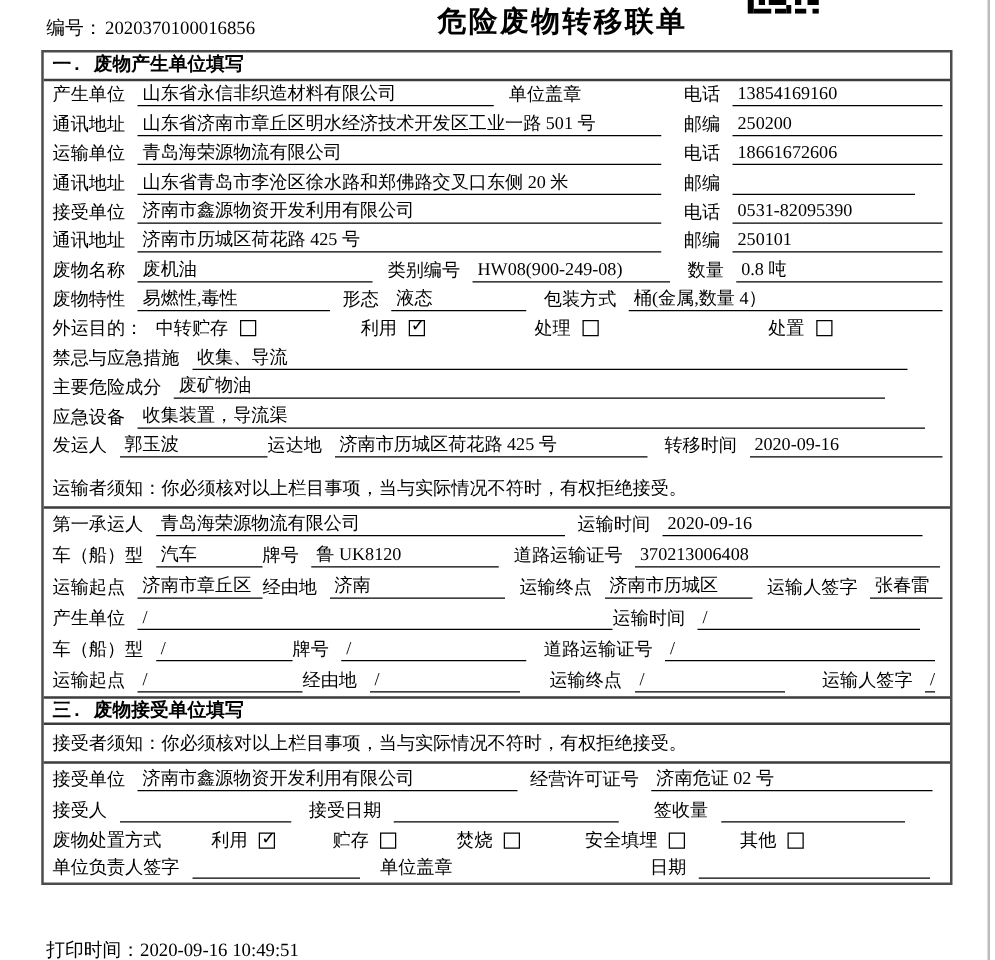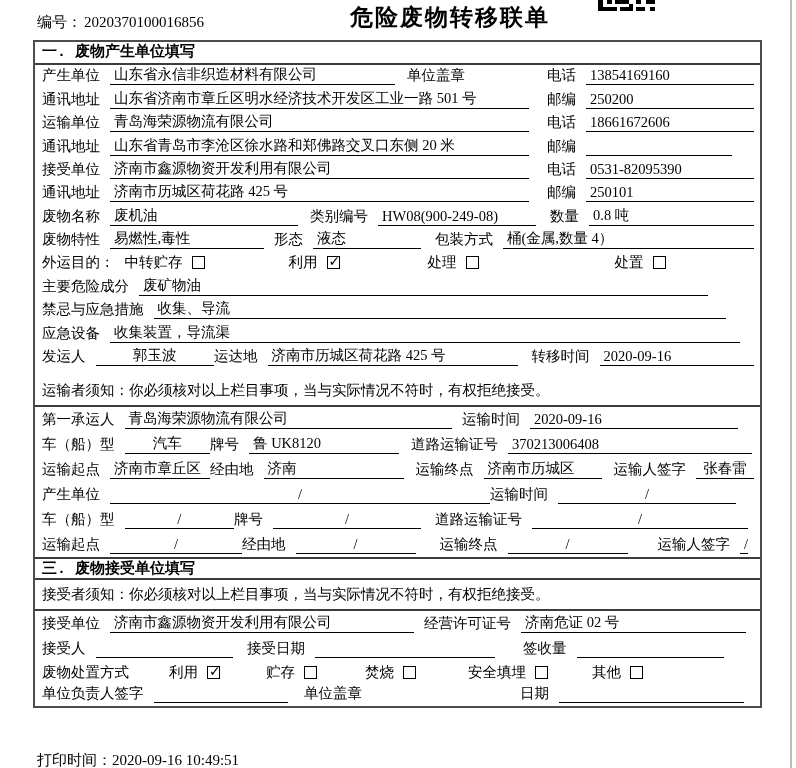--- a/index.html
+++ b/index.html
@@ -31,21 +31,21 @@
     font-size:14.5px; border-bottom:2px solid #3c3c3c; white-space:nowrap;
   }
   .row { display:flex; align-items:flex-end; padding:0 6px 3px 7px; font-size:14.5px; white-space:nowrap; }
   .s1 .row { height:23.4px; }
   .s1 { padding-bottom:7px; }
   .s2 .row, .s3 .row { height:25px; }
   .grp { display:flex; align-items:flex-end; flex:0 0 auto; }
   .lbl { white-space:nowrap; margin-right:10px; flex:0 0 auto; }
   .u { border-bottom:1.4px solid #000; padding:0 4px; white-space:nowrap; overflow:hidden; flex:0 0 auto; min-height:18px; }
   .grow { flex:1 1 auto; }
-  .c { text-align:center; }
+  .c { text-align:left; }
   .cbrow { align-items:center; }
   .opt { display:flex; align-items:center; flex:0 0 auto; }
   .cb { width:13px; height:13px; border:1.4px solid #000; display:inline-block; margin-left:9px; position:relative; background:#fff; }
   .cb.checked::after {
     content:"\2713"; position:absolute; left:1px; top:-4px; font-size:14px; font-weight:bold;
     font-family:"DejaVu Sans",sans-serif;
   }
   .print { position:absolute; left:37px; top:751px; font-size:15px; white-space:nowrap; }
 </style>
 </head>
@@ -172,27 +172,27 @@
         <span>处理</span>
         <span class="cb"></span>
       </span>
       <span class="opt" style="margin-left:136px">
         <span>处置</span>
         <span class="cb"></span>
       </span>
     </div>
 
     <div class="row">
+      <span class="lbl">禁忌与应急措施</span>
+      <span class="u grow" style="margin-right:28px">收集、导流</span>
+    </div>
+
+    <div class="row">
       <span class="lbl">主要危险成分</span>
       <span class="u grow" style="margin-right:46px">废矿物油</span>
-    </div>
-
-    <div class="row">
-      <span class="lbl">禁忌与应急措施</span>
-      <span class="u grow" style="margin-right:28px">收集、导流</span>
     </div>
 
     <div class="row">
       <span class="lbl">应急设备</span>
       <span class="u grow" style="margin-right:14px">收集装置，导流渠</span>
     </div>
 
     <div class="row">
       <div class="grp" style="width:172px">
         <span class="lbl">发运人</span>

